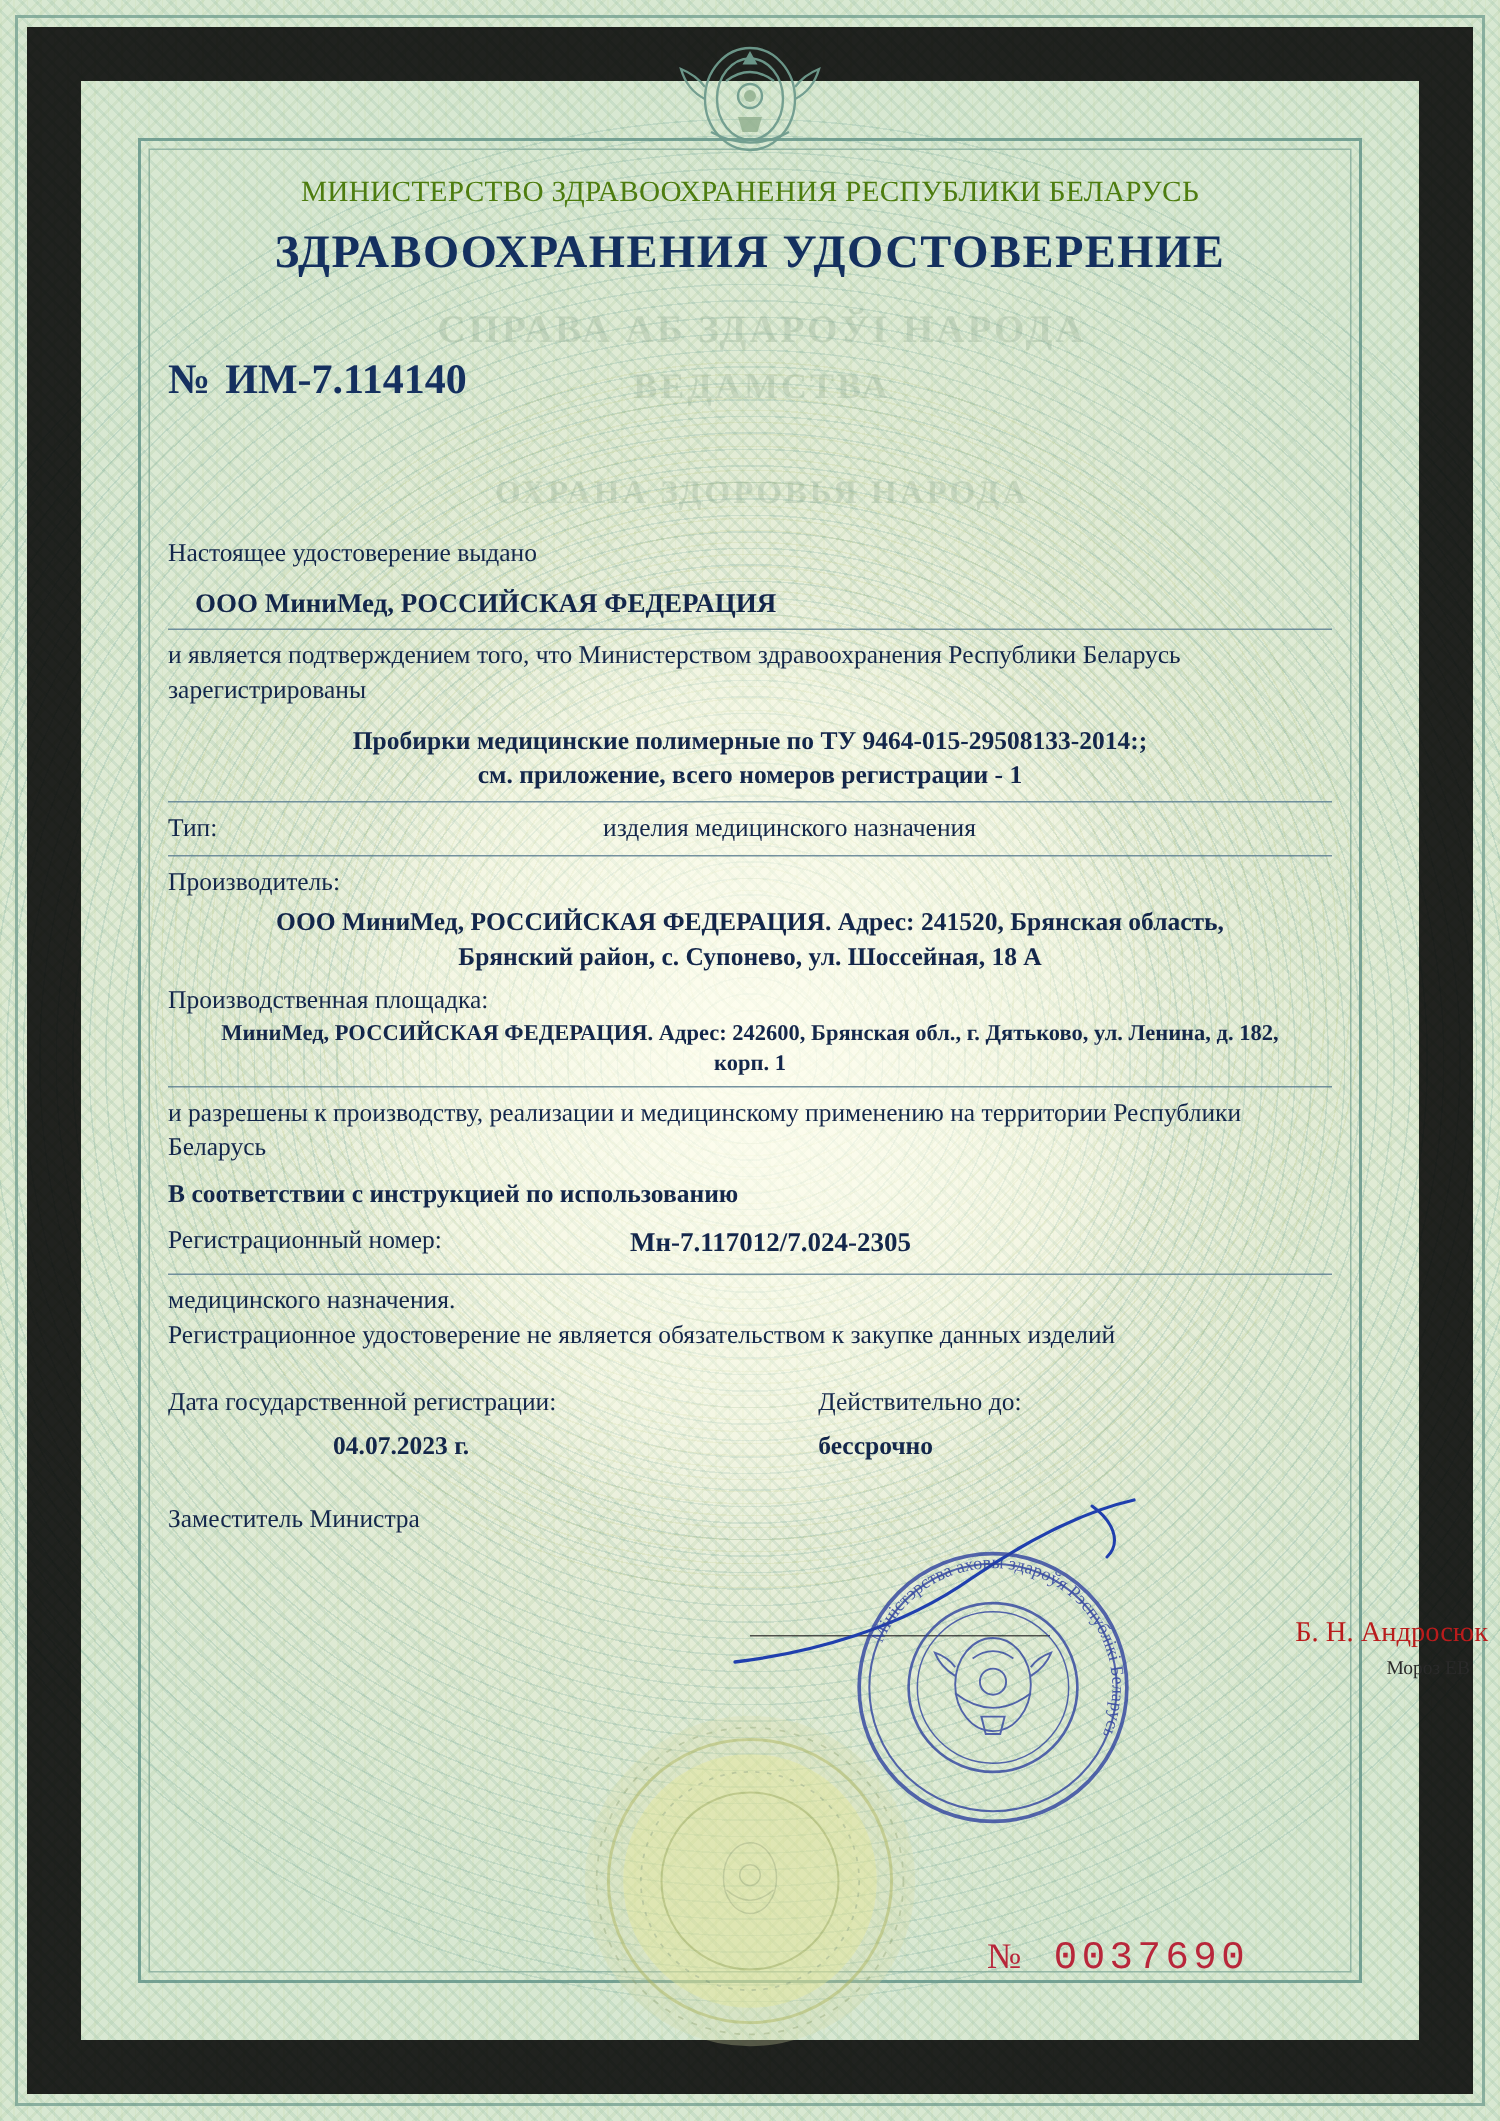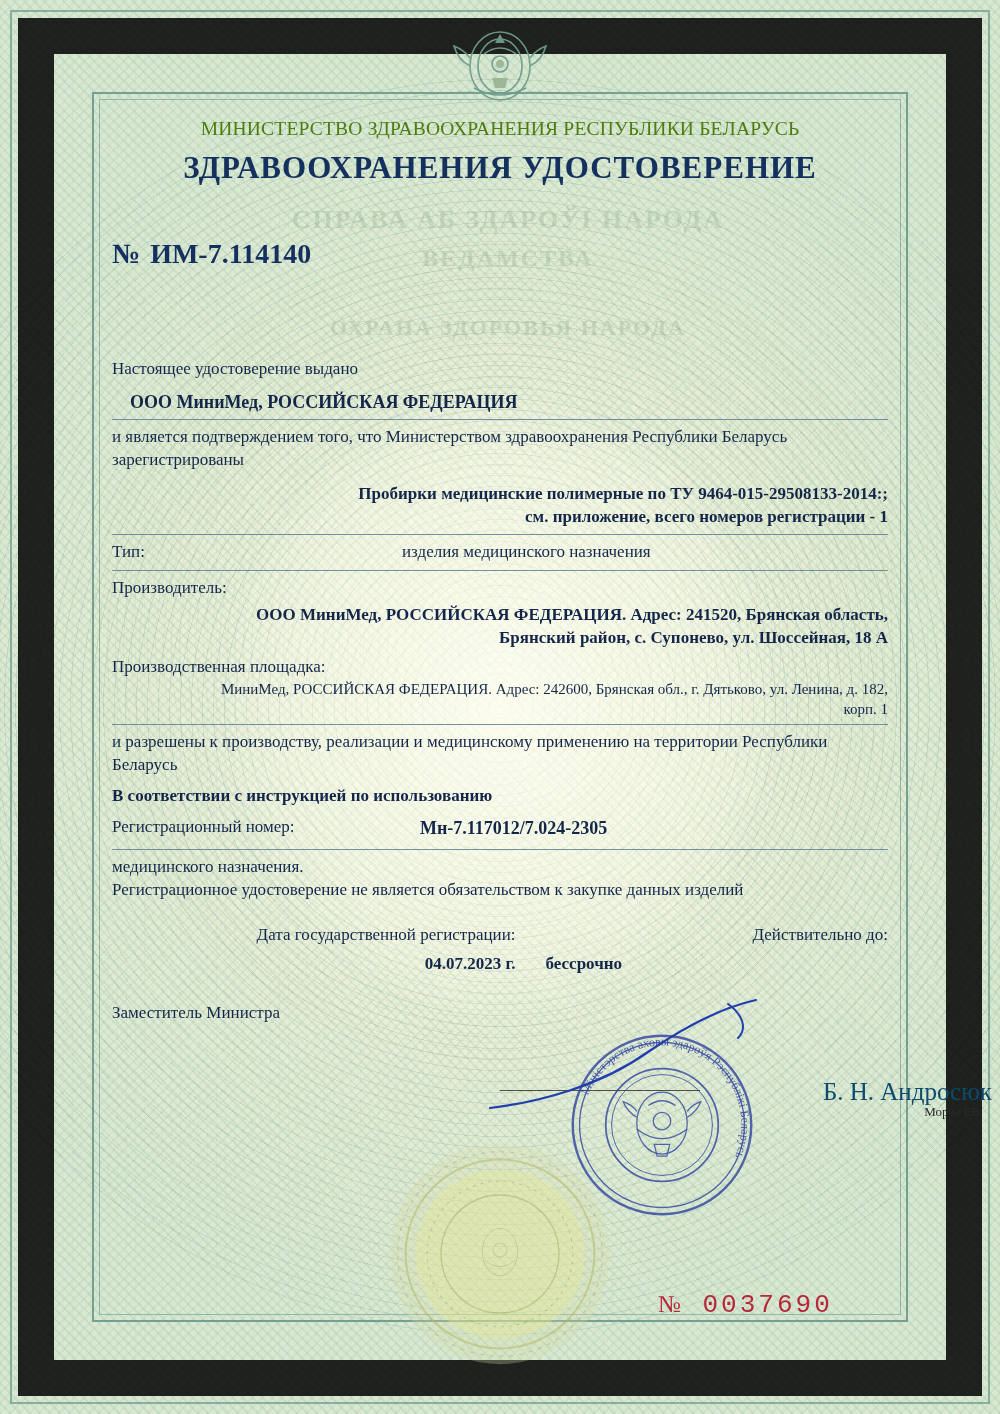--- a/index.html
+++ b/index.html
@@ -168,37 +168,37 @@
     font-size: 17px;
     line-height: 1.35;
   }
   .hr {
     border: 0;
     border-top: 1px solid #5d7f93;
     margin: 5px 0 6px 0;
     opacity: .85;
   }
   .b { font-weight: bold; }
-  .center { text-align: right; }
+  .center { text-align: center; }
   .indent { padding-left: 18px; }
-  .small { font-size: 15px; }
+  .small { font-size: 15px; font-weight: bold; }
 
   .two-col {
     display: flex;
     margin-top: 22px;
   }
-  .two-col .col-l { width: 52%; text-align: right; }
+  .two-col .col-l { width: 52%; }
   .two-col .col-r { width: 48%; }
 
   .sig-name {
     position: absolute;
     right: 8px;
     top: 1078px;
-    font-size: 25px;
-    color: #0c4a6e;
+    font-size: 19px;
+    color: #b91c1c;
   }
   .sig-sub {
     position: absolute;
     right: 20px;
     top: 1104px;
     font-size: 13px;
     color: #2a2a2a;
   }
   .sig-line {
     position: absolute;
@@ -344,21 +344,21 @@
 
     <div class="row"> медицинского назначения.</div>
     <div class="row">Регистрационное удостоверение не является  обязательством к закупке данных изделий</div>
 
     <div class="two-col">
       <div class="col-l">
         <div class="row">Дата государственной регистрации:</div>
         <div class="row b" style="padding-left:110px; margin-top:6px;">04.07.2023 г.</div>
       </div>
       <div class="col-r">
-        <div class="row" style="padding-left:30px;text-align:right;">Действительно до:</div>
+        <div class="row" style="padding-left:30px;">Действительно до:</div>
         <div class="row b" style="padding-left:30px; margin-top:6px;">бессрочно</div>
       </div>
     </div>
 
     <div class="row" style="margin-top:26px;">Заместитель Министра</div>
   </div>
 
   <div class="sig-line"></div>
 
   <svg class="sig-stroke" viewBox="0 0 300 130">

